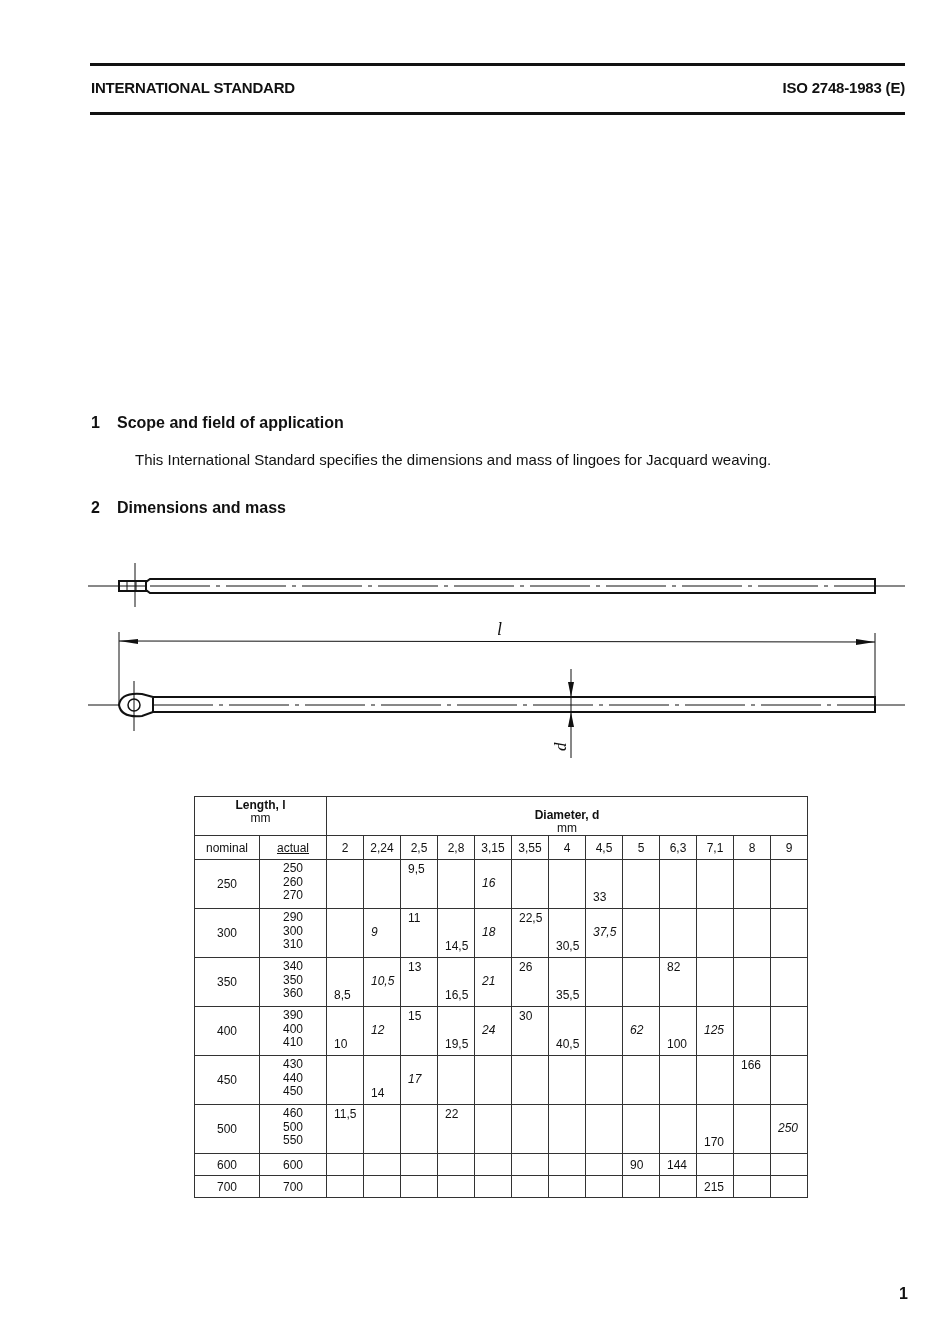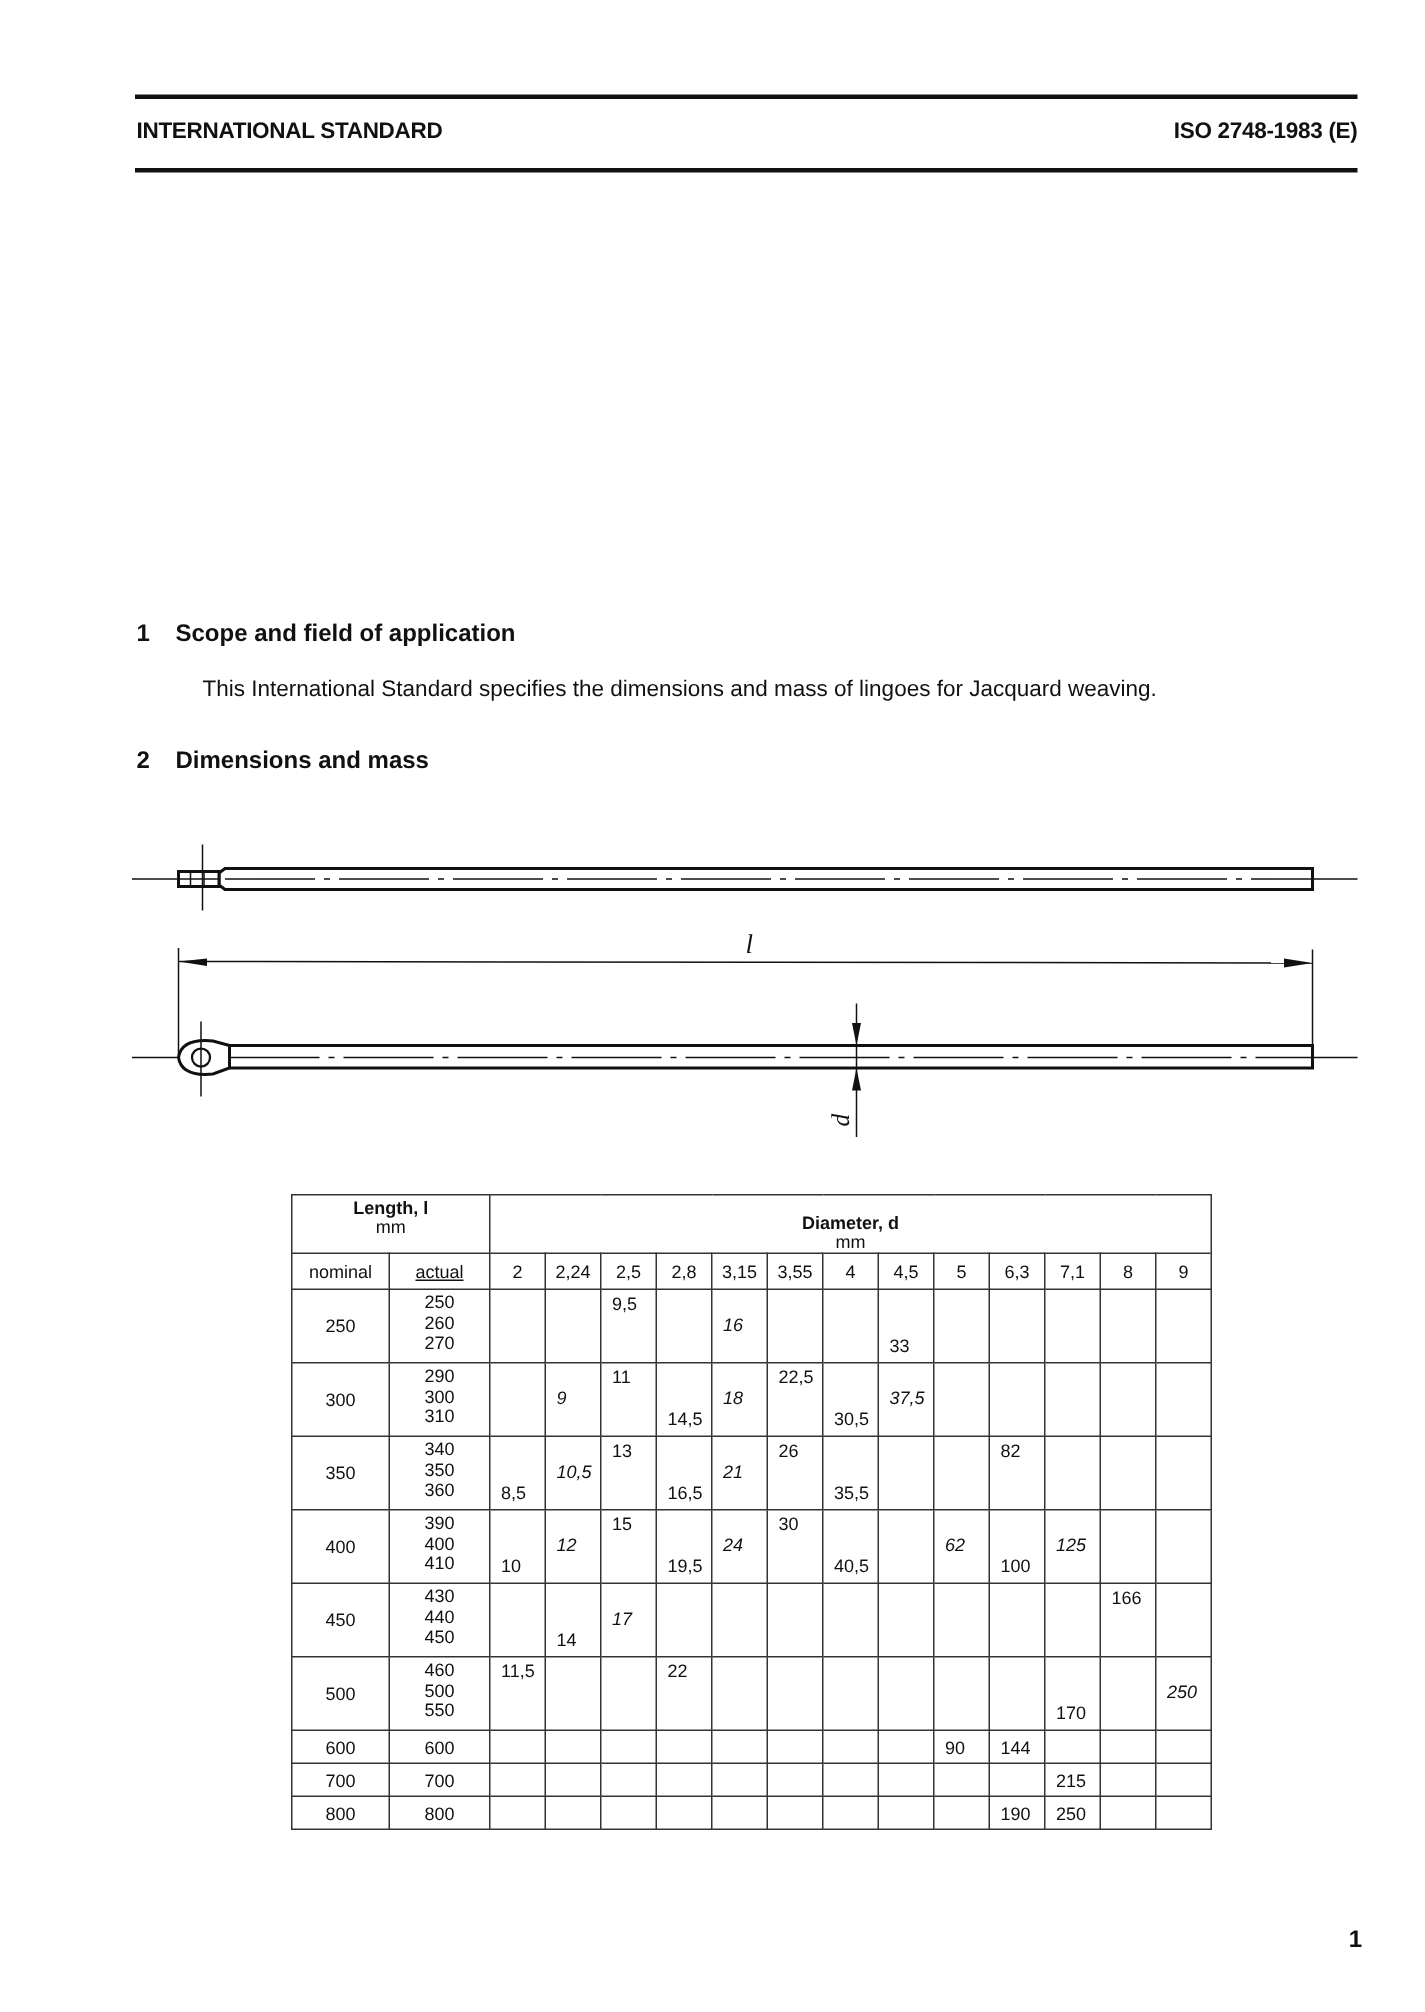--- a/index.html
+++ b/index.html
@@ -364,39 +364,16 @@
         <td class="cell1"></td>
         <td class="cell1"></td>
         <td class="cell1"></td>
         <td class="cell1"></td>
         <td class="cell1">
           <span class="val single">215</span>
         </td>
         <td class="cell1"></td>
         <td class="cell1"></td>
       </tr>
-      <tr>
-        <td class="nom">800</td>
-        <td class="act" style="vertical-align: middle; padding-top: 0px;">
-          <div>800</div>
-        </td>
-        <td class="cell1 thick-l"></td>
-        <td class="cell1"></td>
-        <td class="cell1"></td>
-        <td class="cell1"></td>
-        <td class="cell1"></td>
-        <td class="cell1"></td>
-        <td class="cell1"></td>
-        <td class="cell1"></td>
-        <td class="cell1"></td>
-        <td class="cell1">
-          <span class="val single">190</span>
-        </td>
-        <td class="cell1">
-          <span class="val single">250</span>
-        </td>
-        <td class="cell1"></td>
-        <td class="cell1"></td>
-      </tr>
     </tbody>
 </table>
 
 <div class="pagenum">1</div>
 
 </body></html>

